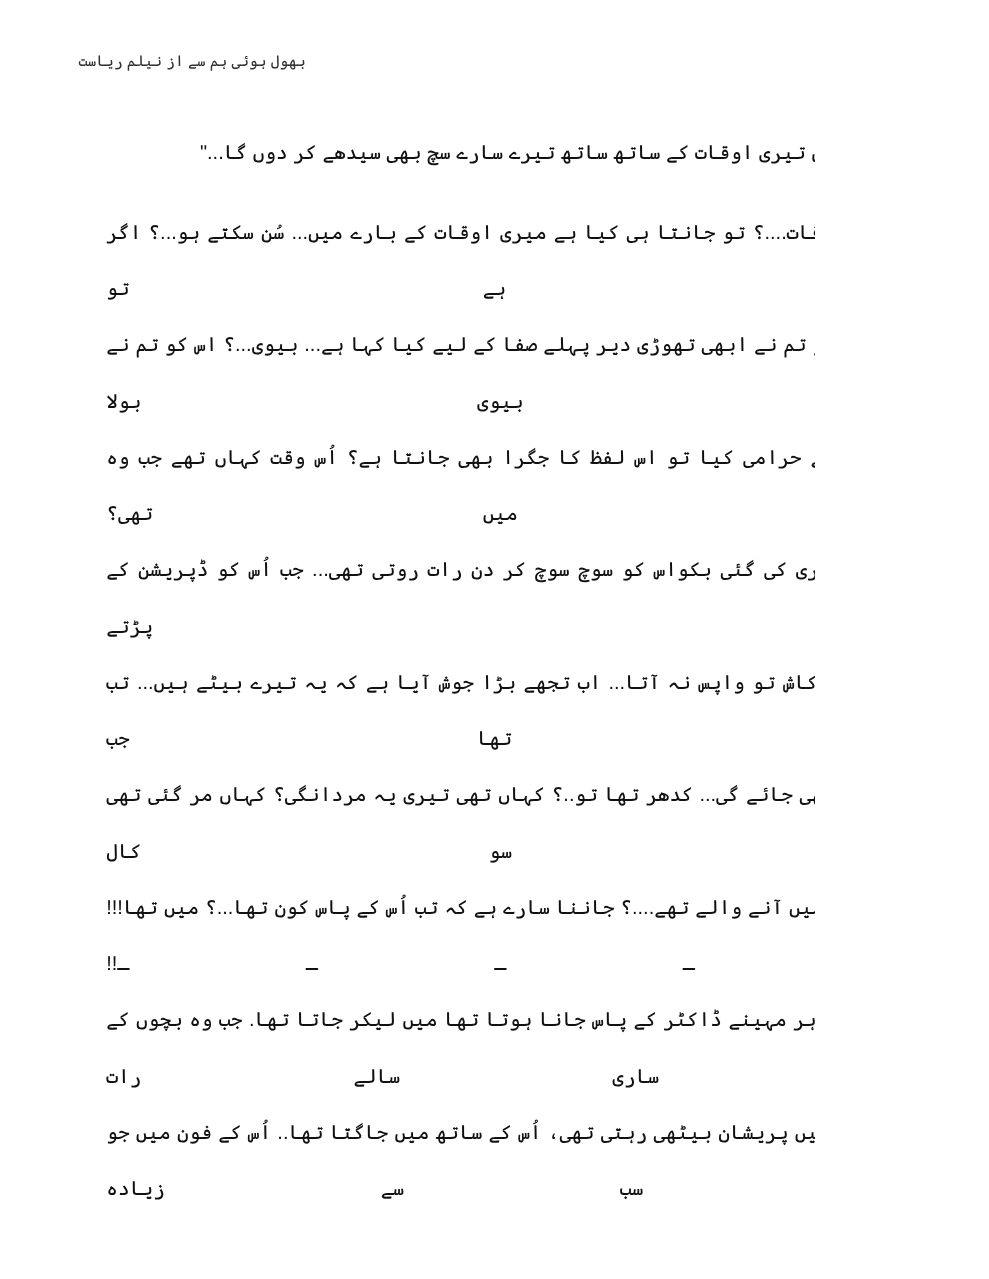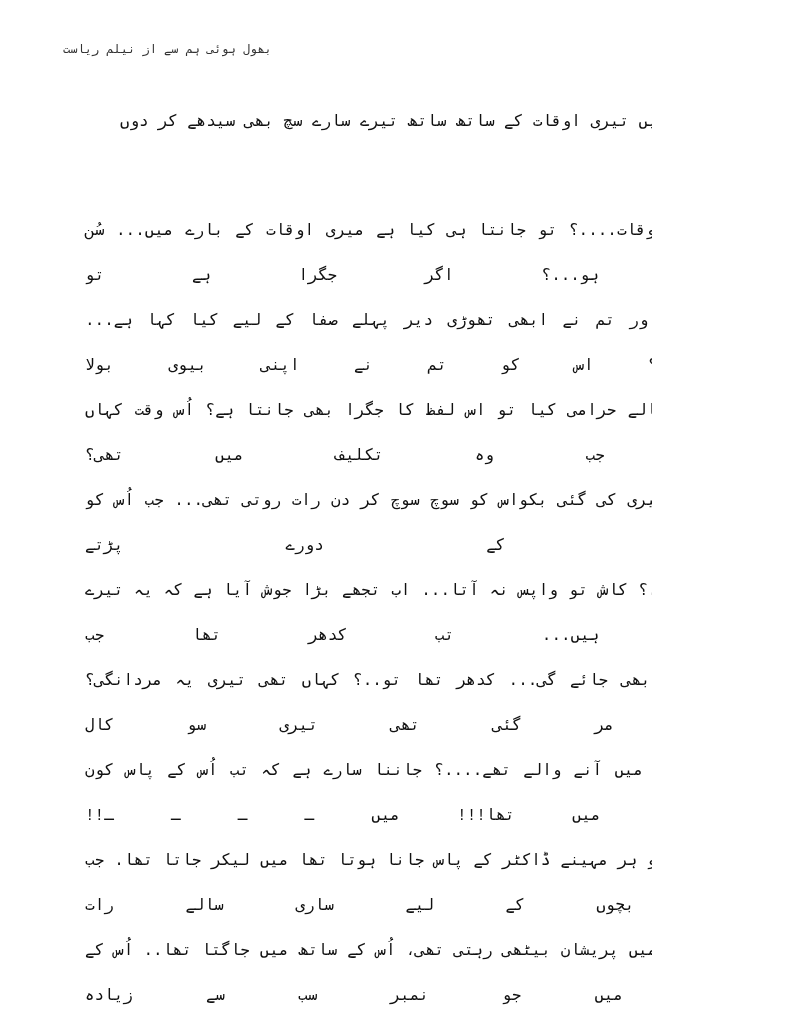--- a/index.html
+++ b/index.html
@@ -6,21 +6,21 @@
     margin: 0;
     padding: 0;
     background: #ffffff;
   }
   .page {
     position: relative;
     width: 652px;
     height: 1023px;
     background: #ffffff;
     overflow: hidden;
-    font-family: Liberation Mono, monospace;
+    font-family: Liberation Sans, sans-serif;
     color: #1a1a1a;
   }
   .page-header {
     position: absolute;
     top: 42px;
     left: 63px;
     direction: rtl;
     font-size: 12px;
     color: #333333;
     letter-spacing: 0.2px;

